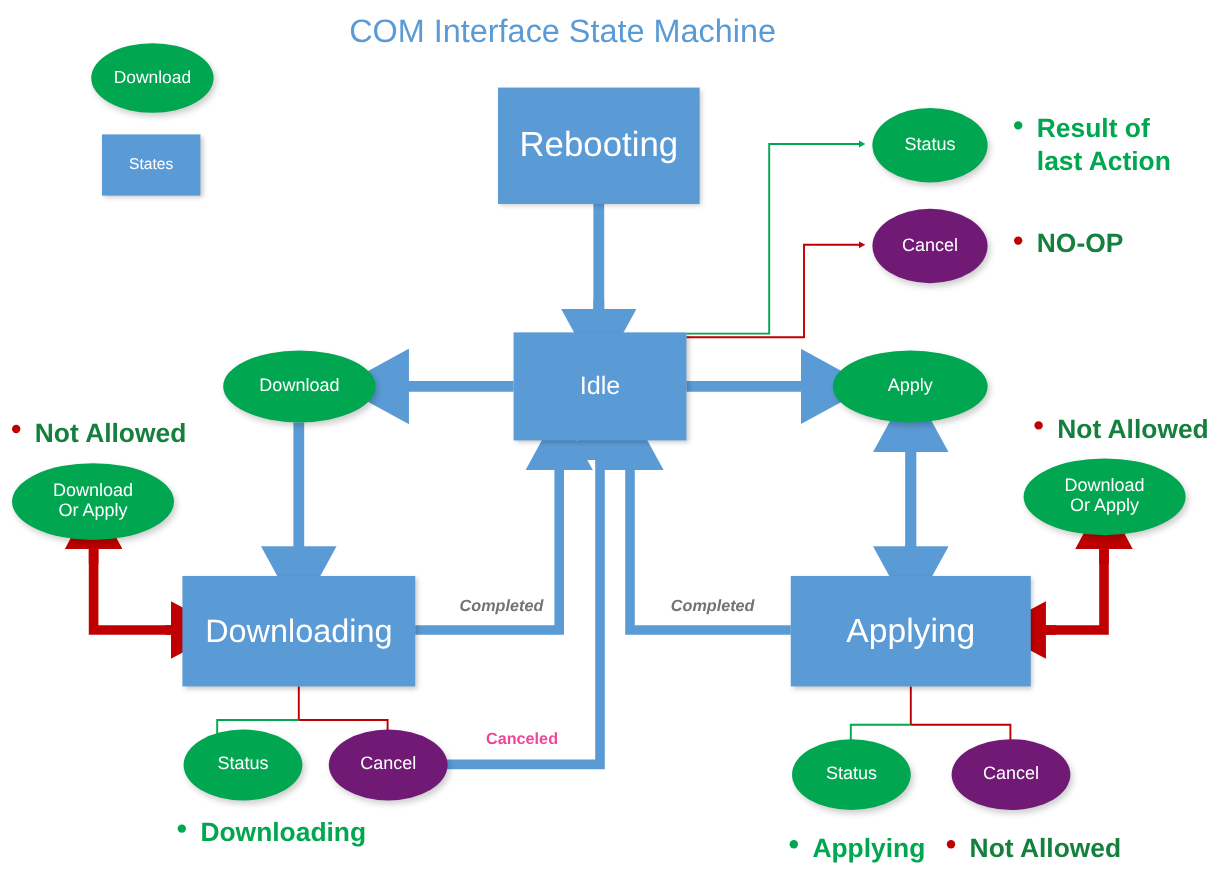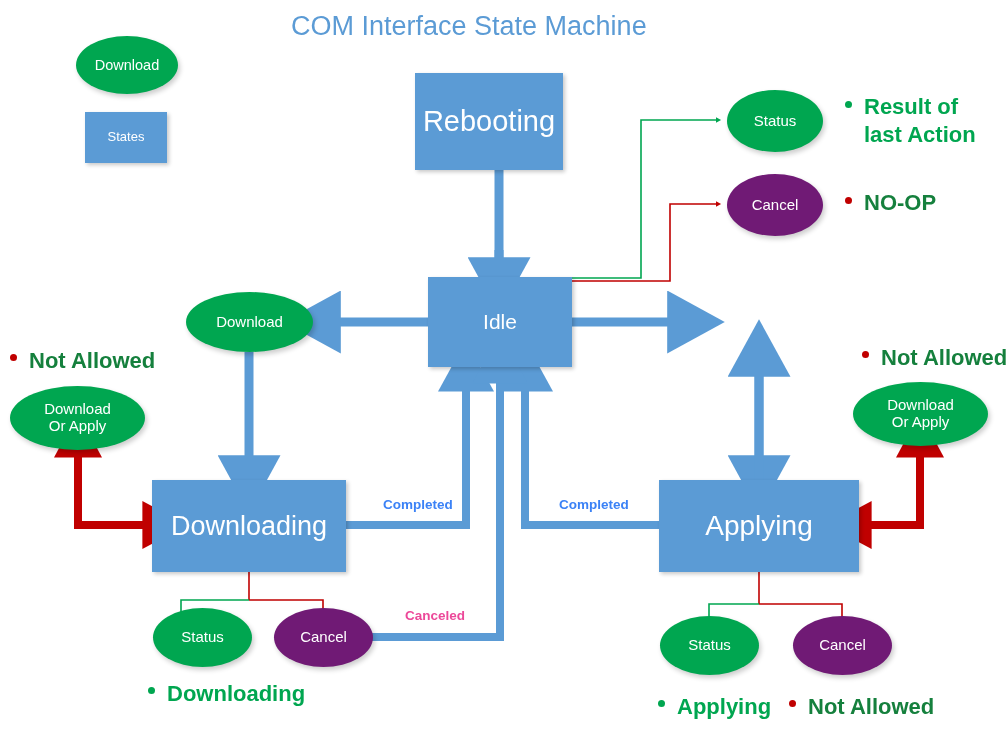--- a/index.html
+++ b/index.html
@@ -54,21 +54,21 @@
     color: #5B9BD5;
     font-size: 27px;
     white-space: nowrap;
   }
   .edge-label {
     position: absolute;
     font-size: 13.5px;
     font-weight: bold;
     white-space: nowrap;
   }
-  .lbl-blue { color: #3b82f6; }
+  .lbl-blue { color: #737373; font-style: italic; }
   .lbl-red  { color: #ec4899; }
   .legend-note {
     position: absolute;
     font-size: 22px;
     font-weight: bold;
     white-space: nowrap;
     line-height: 1.25;
   }
   .note-green { color: #00A650; }
   .note-red   { color: #15803d; }
@@ -177,40 +177,43 @@
 
   <div class="title" style="left:291px; top:11px;">COM Interface State Machine</div>
 
   <div class="node cmd-ellipse" style="left:76px; top:36px; width:102px; height:58px; font-size:14.5px;">
     <span>Download</span>
   </div>
   <div class="node state-box" style="left:85px; top:112px; width:82px; height:51px; font-size:13px;">
     <span>States</span>
   </div>
 
-  <div class="node state-box" style="left:415px; top:73px; width:148px; height:97px; font-size:29px;">
+  <div class="node state-box" style="left:415px; top:73px; width:168px; height:97px; font-size:29px;">
     <span>Rebooting</span>
   </div>
 
   <div class="node state-box" style="left:428px; top:277px; width:144px; height:90px; font-size:21px;">
     <span>Idle</span>
   </div>
 
   <div class="node state-box" style="left:152px; top:480px; width:194px; height:92px; font-size:27px;">
     <span>Downloading</span>
   </div>
 
   <div class="node state-box" style="left:659px; top:480px; width:200px; height:92px; font-size:28px;">
     <span>Applying</span>
   </div>
 
   <div class="node cmd-ellipse" style="left:186px; top:292px; width:127px; height:60px; font-size:15px;">
     <span>Download</span>
   </div>
 
+  <div class="node cmd-ellipse" style="left:694px; top:292px; width:129px; height:60px; font-size:15px;">
+    <span>Apply</span>
+  </div>
 
   <div class="node cmd-ellipse" style="left:727px; top:90px; width:96px; height:62px; font-size:15px;">
     <span>Status</span>
   </div>
 
   <div class="node cancel-ellipse" style="left:727px; top:174px; width:96px; height:62px; font-size:15px;">
     <span>Cancel</span>
   </div>
 
   <div class="node cmd-ellipse" style="left:10px; top:386px; width:135px; height:64px; font-size:15px; white-space:pre-line;">

